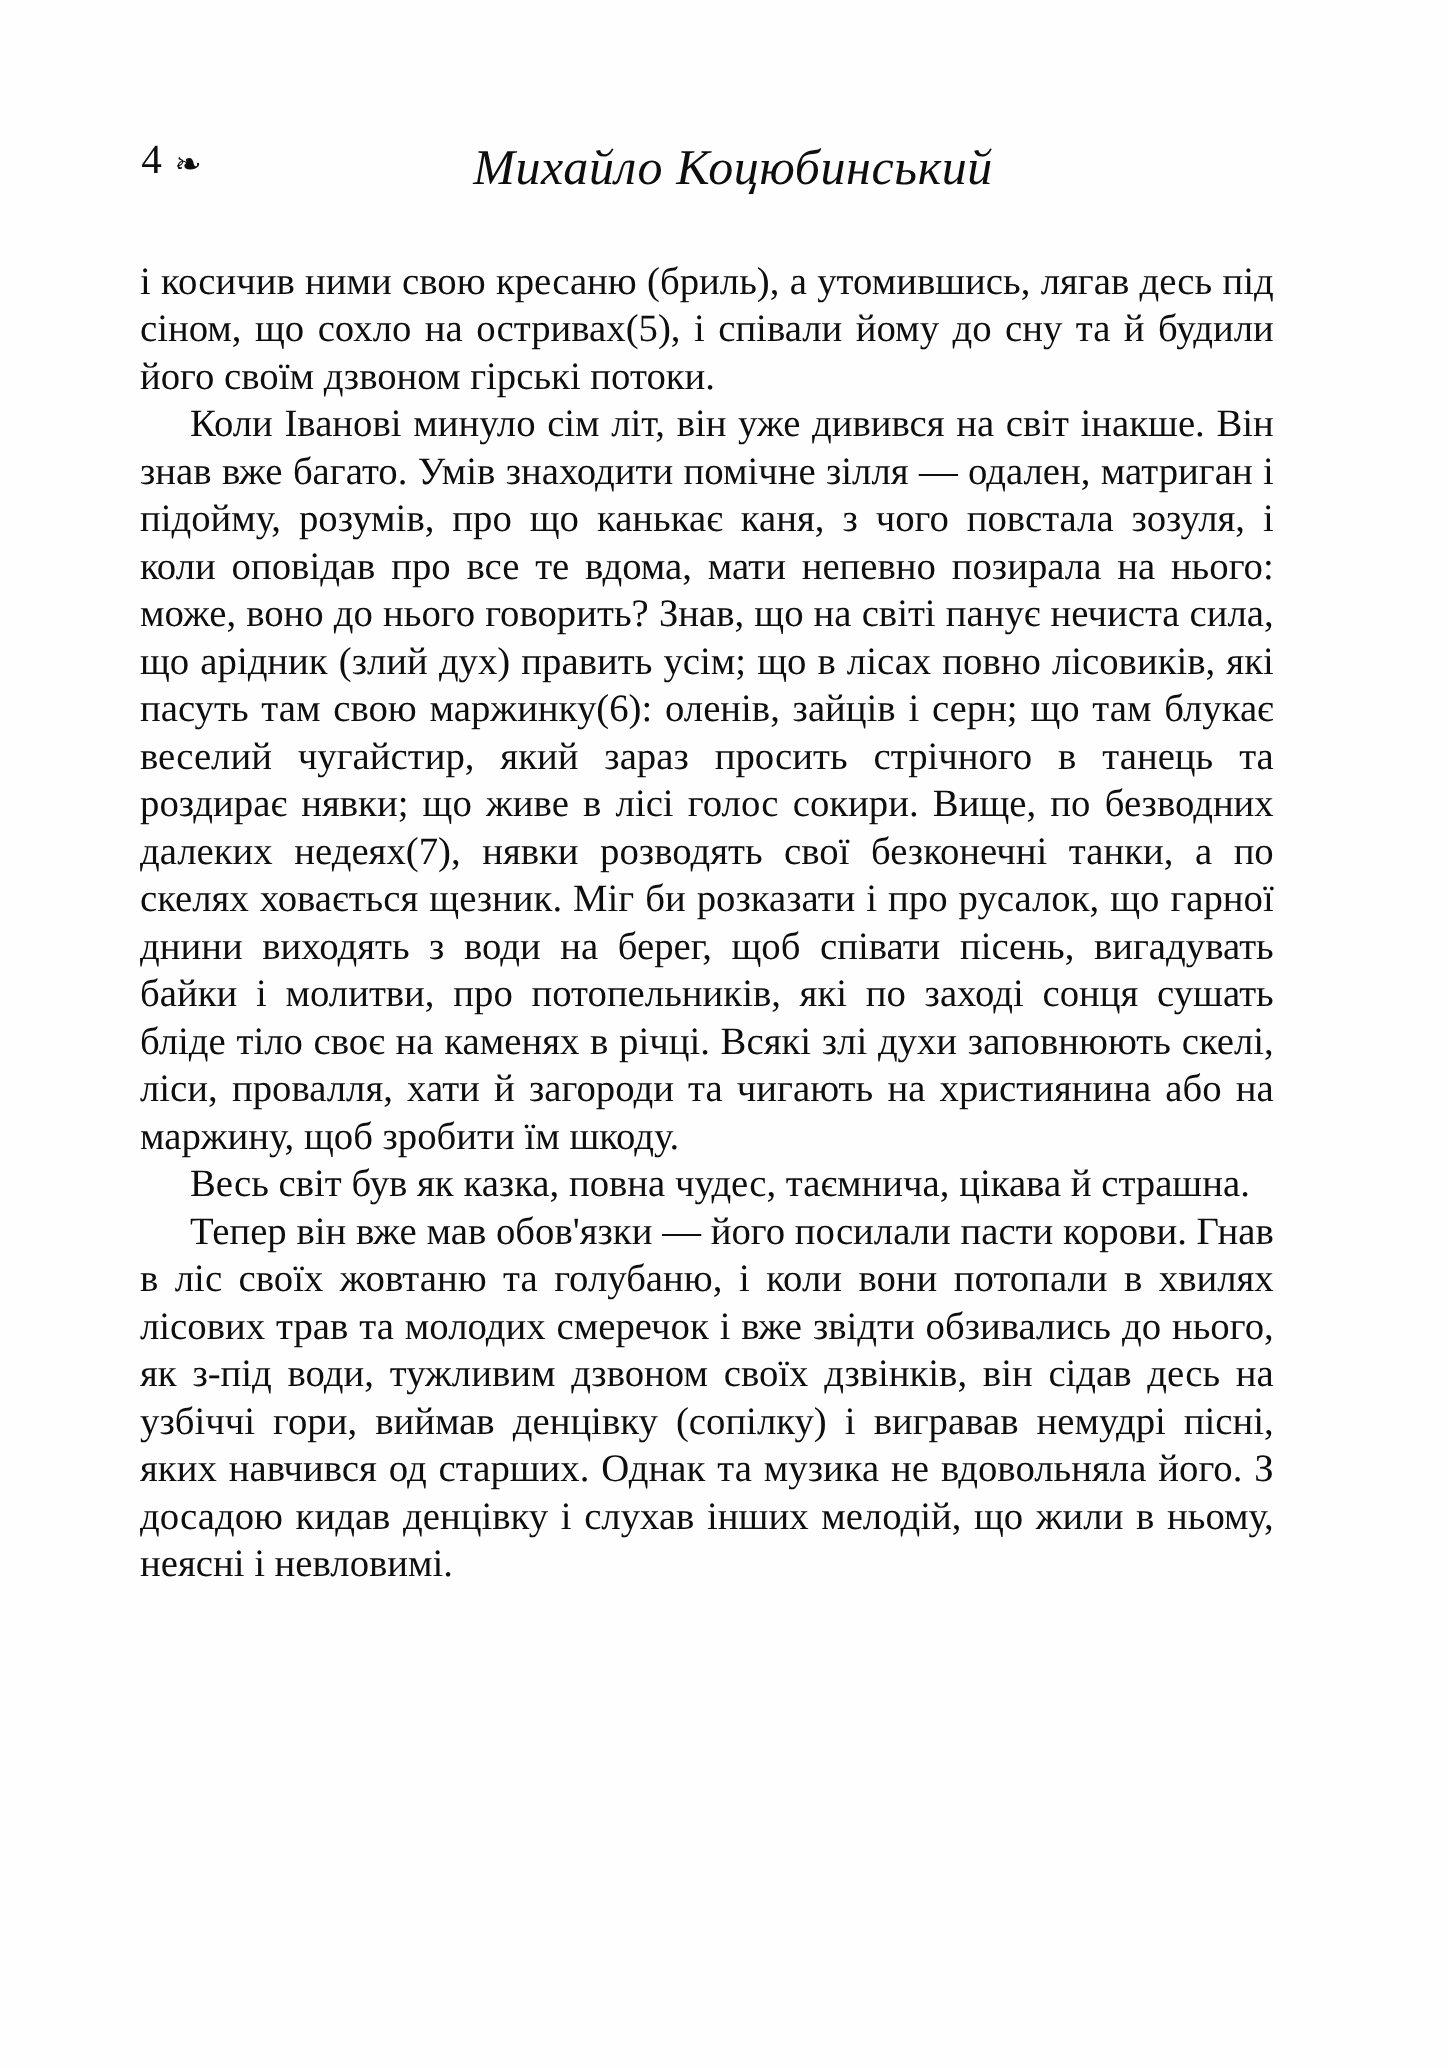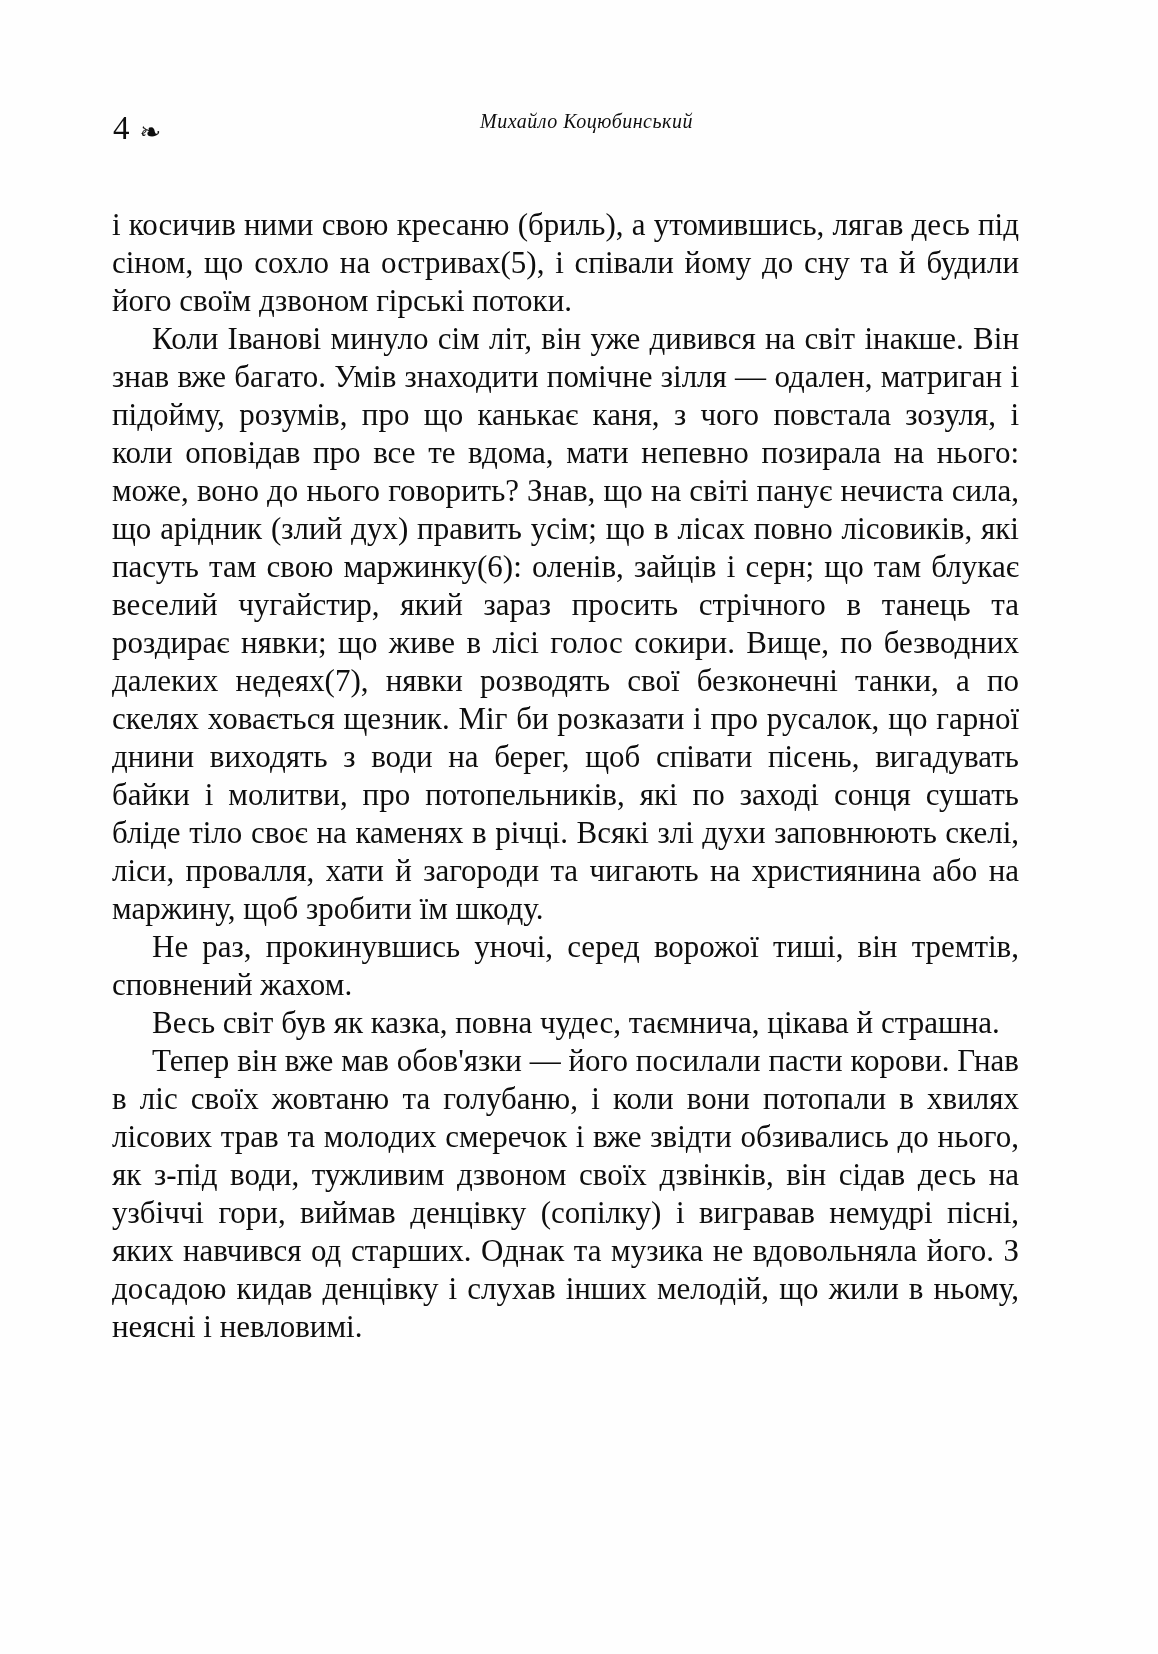--- a/index.html
+++ b/index.html
@@ -37,21 +37,21 @@
   }
   .fleuron {
     font-family: "DejaVu Sans", sans-serif;
     font-size: 26px;
     position: relative;
     top: 2px;
   }
   .author {
     display: inline-block;
     font-style: italic;
-    font-size: 20px;
+    font-size: 40px;
     letter-spacing: 0.5px;
     margin-left: 40px;
   }
   
   .body-text {
     position: absolute;
     top: 206px;
     left: 112px;
     width: 907px;
     font-size: 31px;
@@ -77,18 +77,17 @@
     <span class="pagenum-group">
       <span>4</span>
       <span class="fleuron">❧</span>
     </span>
     <span class="author">Михайло Коцюбинський</span>
   </div>
 
   <div class="body-text">
     <p class="noindent">і косичив ними свою кресаню (бриль), а утомившись, лягав десь під сіном, що сохло на остривах(5), і співали йому до сну та й будили його своїм дзвоном гірські потоки.</p>
     <p>Коли Іванові минуло сім літ, він уже дивився на світ інакше. Він знав вже багато. Умів знаходити помічне зілля — одален, матриган і підойму, розумів, про що канькає каня, з чого повстала зозуля, і коли оповідав про все те вдома, мати непевно позирала на нього: може, воно до нього говорить? Знав, що на світі панує нечиста сила, що арідник (злий дух) править усім; що в лісах повно лісовиків, які пасуть там свою маржинку(6): оленів, зайців і серн; що там блукає веселий чугайстир, який зараз просить стрічного в танець та роздирає нявки; що живе в лісі голос сокири. Вище, по безводних далеких недеях(7), нявки розводять свої безконечні танки, а по скелях ховається щезник. Міг би розказати і про русалок, що гарної днини виходять з води на берег, щоб співати пісень, вигадувать байки і молитви, про потопельників, які по заході сонця сушать бліде тіло своє на каменях в річці. Всякі злі духи заповнюють скелі, ліси, провалля, хати й загороди та чигають на християнина або на маржину, щоб зробити їм шкоду.</p>
-    <p>Не раз, прокинувшись уночі, серед ворожої тиші, він тремтів, сповнений жахом.</p>
     <p>Весь світ був як казка, повна чудес, таємнича, цікава й страшна.</p>
     <p>Тепер він вже мав обов'язки — його посилали пасти корови. Гнав в ліс своїх жовтаню та голубаню, і коли вони потопали в хвилях лісових трав та молодих смеречок і вже звідти обзивались до нього, як з-під води, тужливим дзвоном своїх дзвінків, він сідав десь на узбіччі гори, виймав денцівку (сопілку) і вигравав немудрі пісні, яких навчився од старших. Однак та музика не вдовольняла його. З досадою кидав денцівку і слухав інших мелодій, що жили в ньому, неясні і невловимі.</p>
   </div>
 
 </div>
 
 </body></html>

